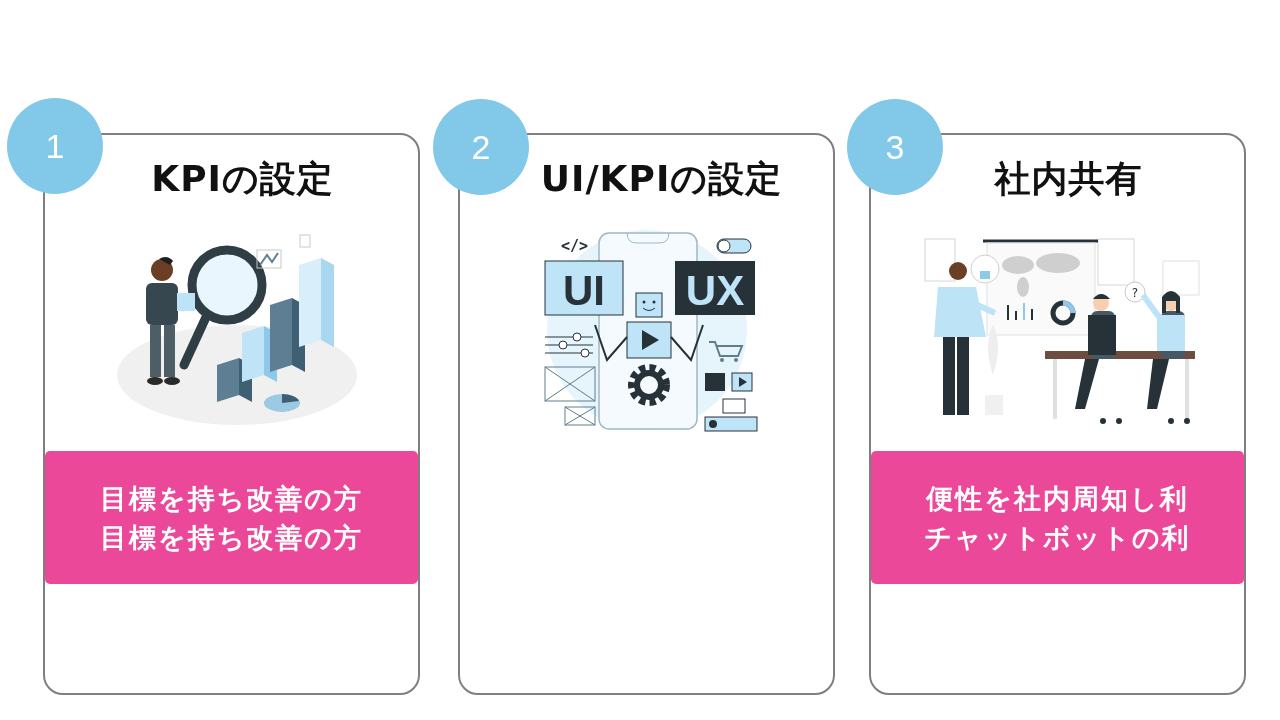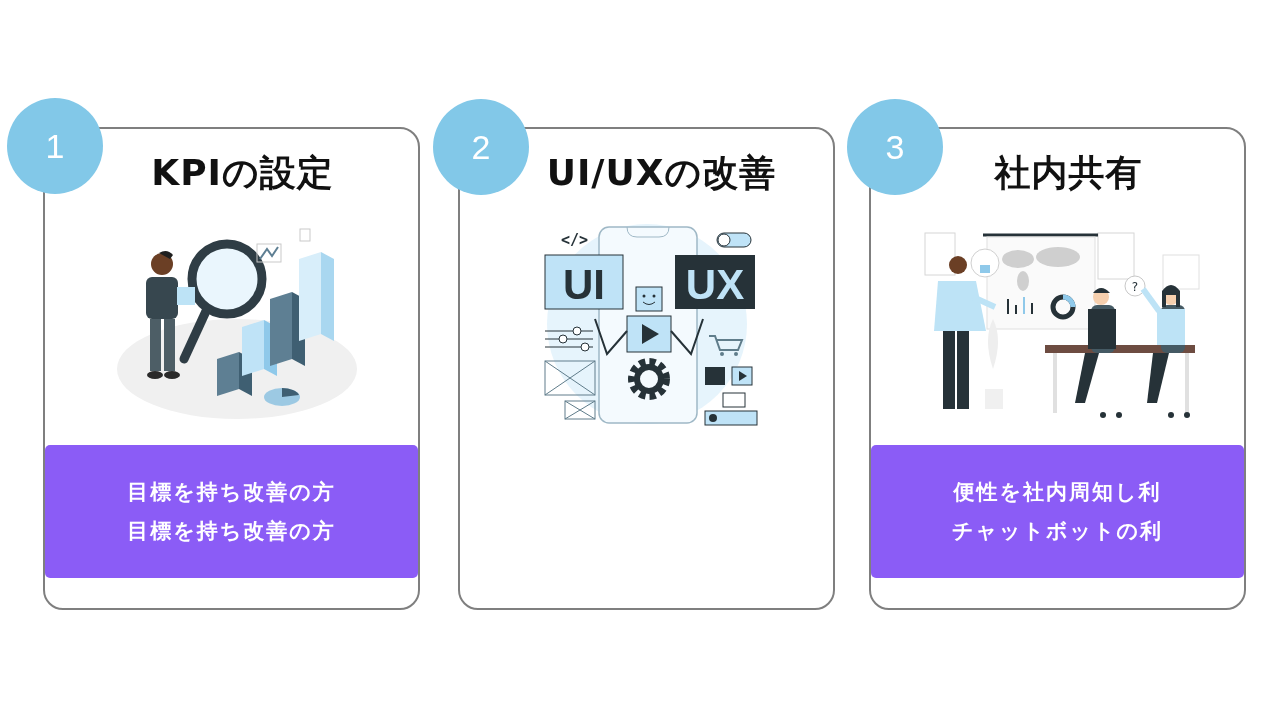--- a/index.html
+++ b/index.html
@@ -1,41 +1,41 @@
 <!DOCTYPE html>
 <html><head>
 <meta charset="utf-8">
 <style>
   html, body { margin:0; padding:0; }
   body {
     width:1280px; height:720px; background:#ffffff; position:relative; overflow:hidden;
     font-family: "DejaVu Sans", "Liberation Sans", sans-serif;
   }
   .card {
-    position:absolute; top:127px; width:377px; height:483px;
+    position:absolute; top:133px; width:377px; height:562px;
     border:2px solid #7f7f7f; border-radius:20px; box-sizing:border-box; background:#fff;
   }
   .badge {
     position:absolute; width:96px; height:96px; border-radius:50%;
     background:#82c8e8; color:#fff; display:flex; align-items:center; justify-content:center;
     font-size:34px; font-family:"Liberation Sans", sans-serif; z-index:2;
   }
   .title {
     position:absolute; top:20px; left:0; right:0; text-align:center;
     font-size:36px; font-weight:bold; color:#111; letter-spacing:1px;
   }
   .illus {
     position:absolute; top:90px; left:50%; transform:translateX(-50%);
     width:260px; height:210px;
   }
   .band {
     position:absolute; left:0; right:0; top:316px; height:133px;
-    background:#8b5cf6; border-radius:5px; color:#fff;
+    background:#ec4899; border-radius:5px; color:#fff;
     display:flex; flex-direction:column; align-items:center; justify-content:center;
-    font-size:21px; font-weight:bold; line-height:39px; letter-spacing:2px; text-align:center;
+    font-size:27px; font-weight:bold; line-height:39px; letter-spacing:2px; text-align:center;
   }
   .band span { display:block; }
 </style>
 </head>
 <body>
 
 <div class="badge" style="left:7px; top:98px;">
   <span>1</span>
 </div>
 <div class="badge" style="left:433px; top:99px;">
@@ -80,21 +80,21 @@
       <rect x="198" y="10" width="10" height="12" fill="none" stroke="#c9c9c9"></rect>
     </svg>
   </div>
   <div class="band">
     <span>目標を持ち改善の方</span>
     <span>目標を持ち改善の方</span>
   </div>
 </div>
 
 <div class="card" style="left:458px;">
-  <div class="title" style="padding-left:30px;">UI/UXの改善</div>
+  <div class="title" style="padding-left:30px;">UI/KPIの設定</div>
   <div class="illus" style="width:240px;">
     <svg width="240" height="210" viewBox="0 0 240 210">
       <circle cx="120" cy="105" r="100" fill="#e6f4fc"></circle>
 
       <rect x="72" y="8" width="98" height="196" rx="10" fill="#f4fafe" stroke="#9fb8c6" stroke-width="1.5"></rect>
       <path d="M100 8 q0 10 10 10 h22 q10 0 10 -10" fill="none" stroke="#9fb8c6"></path>
 
       <text x="34" y="26" font-size="15" font-weight="bold" fill="#263238" font-family="DejaVu Sans Mono, monospace">&lt;/&gt;</text>
 
       <rect x="18" y="36" width="78" height="54" fill="#bfe3f7" stroke="#263238" stroke-width="1"></rect>

